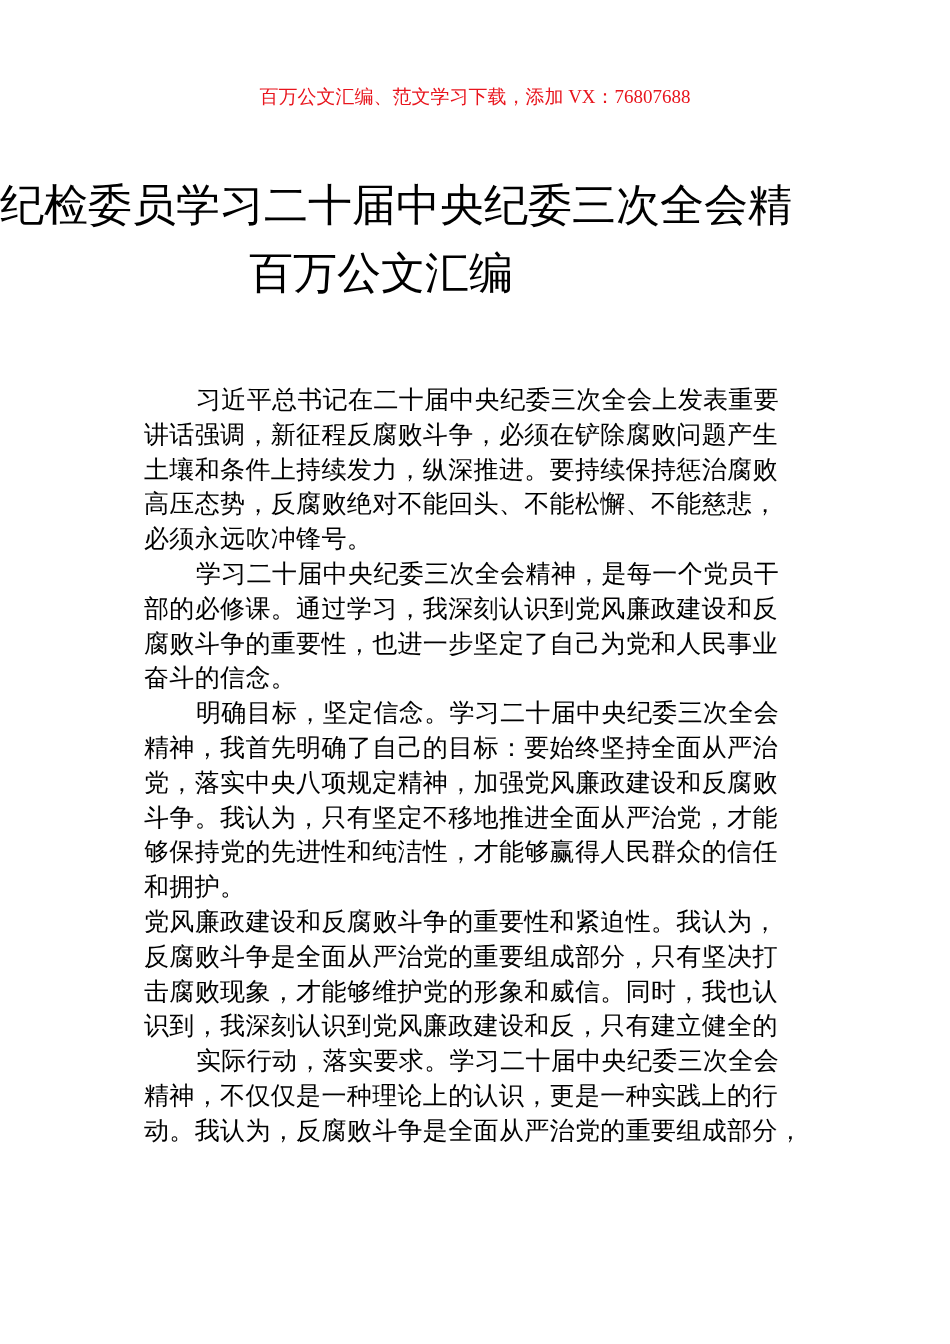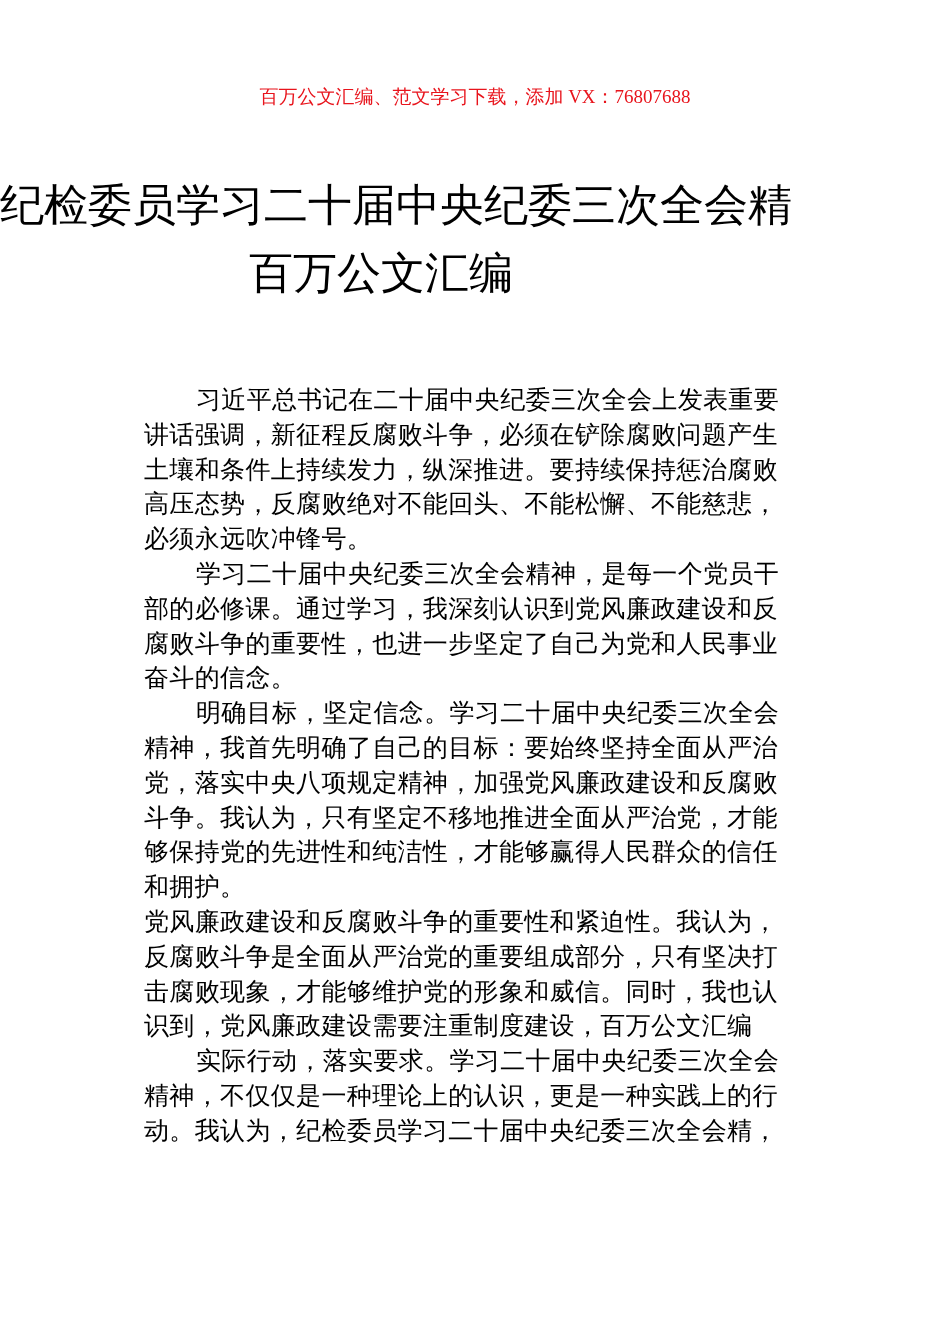--- a/index.html
+++ b/index.html
@@ -107,23 +107,23 @@
       <span class="line">党，落实中央八项规定精神，加强党风廉政建设和反腐败</span>
       <span class="line">斗争。我认为，只有坚定不移地推进全面从严治党，才能</span>
       <span class="line">够保持党的先进性和纯洁性，才能够赢得人民群众的信任</span>
       <span class="line">和拥护。</span>
     </p>
 
     <p class="para">
       <span class="line">党风廉政建设和反腐败斗争的重要性和紧迫性。我认为，</span>
       <span class="line">反腐败斗争是全面从严治党的重要组成部分，只有坚决打</span>
       <span class="line">击腐败现象，才能够维护党的形象和威信。同时，我也认</span>
-      <span class="line">识到，党风廉政建设需要注重制度建设，百万公文汇编</span>
+      <span class="line">识到，我深刻认识到党风廉政建设和反，只有建立健全的</span>
     </p>
 
     <p class="para">
       <span class="line first">实际行动，落实要求。学习二十届中央纪委三次全会</span>
       <span class="line">精神，不仅仅是一种理论上的认识，更是一种实践上的行</span>
-      <span class="line">动。我认为，纪检委员学习二十届中央纪委三次全会精，</span>
+      <span class="line">动。我认为，反腐败斗争是全面从严治党的重要组成部分，</span>
     </p>
 
   </div>
 </div>
 
 </body></html>

